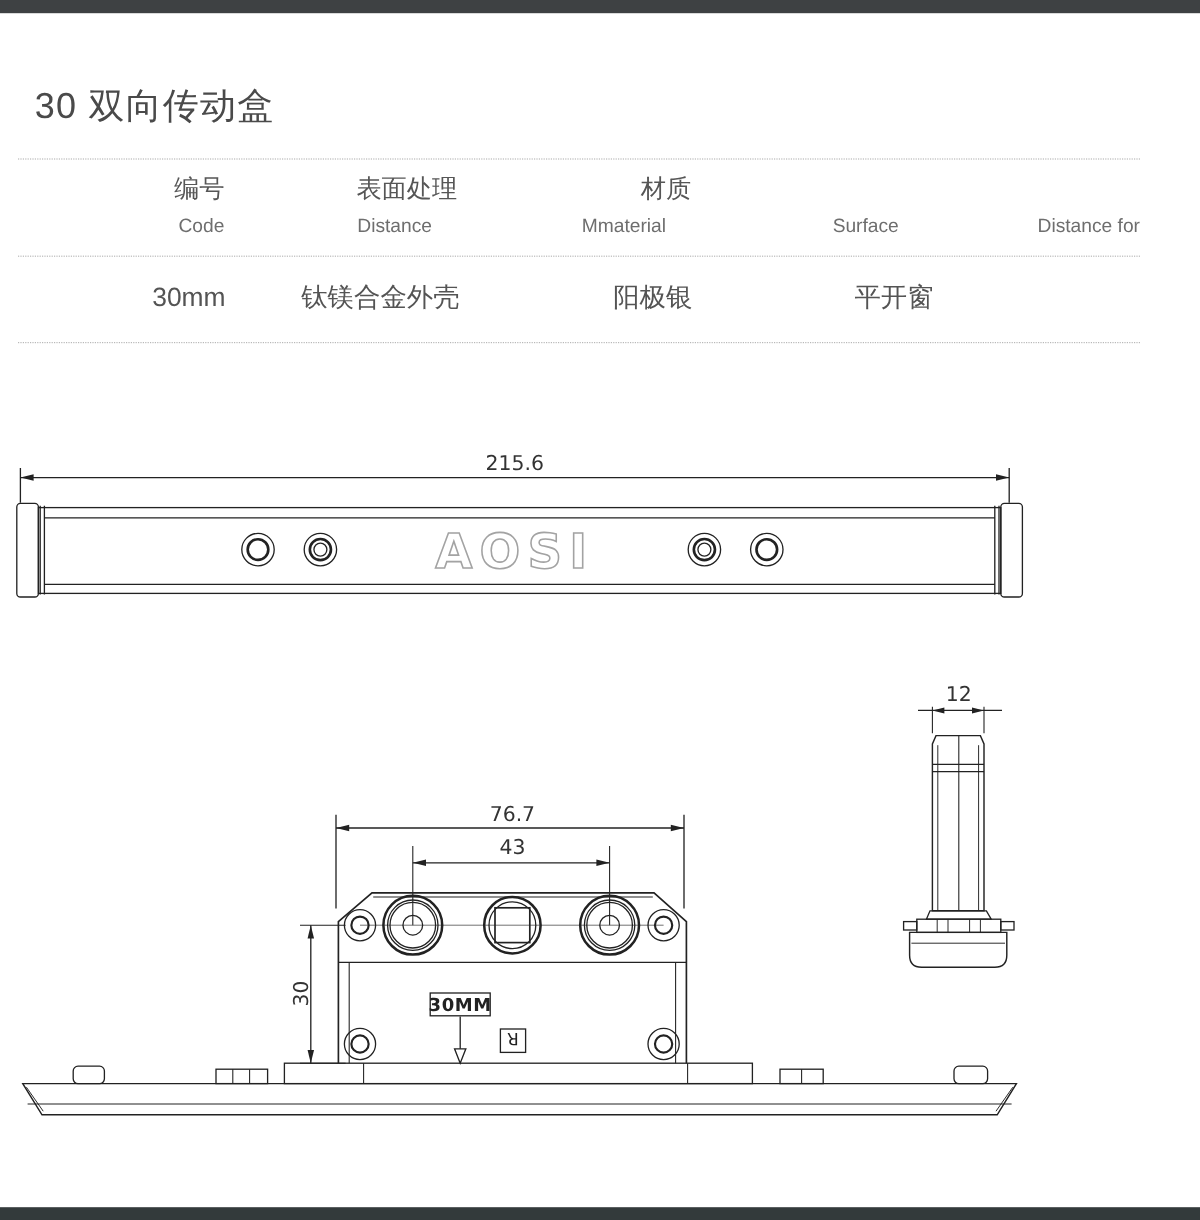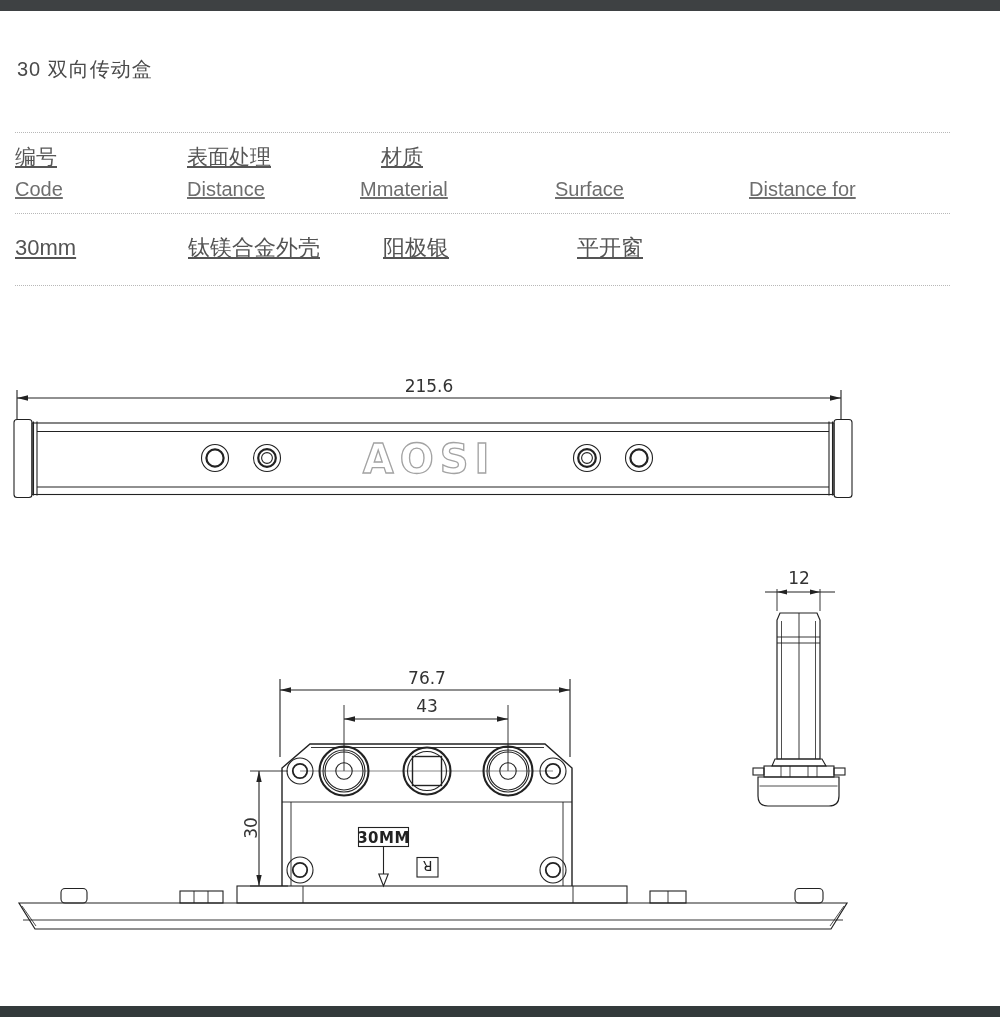--- a/index.html
+++ b/index.html
@@ -5,37 +5,37 @@
   html,body{margin:0;padding:0;}
   body{
     width:1000px;height:1017px;position:relative;background:#ffffff;
     font-family:"Liberation Sans","DejaVu Sans",sans-serif;
     overflow:hidden;
   }
   .edge-bar{position:absolute;left:0;width:1000px;height:11px;}
   #edge-top{top:0;background:#3e4143;}
   #edge-bottom{bottom:0;background:#333a3b;}
   .page-title{
-    position:absolute;left:17px;top:56px;font-size:20px;font-weight:400;
-    color:#4a4a4a;letter-spacing:1px;margin:0;
+    position:absolute;left:17px;top:56px;font-size:30px;font-weight:400;
+    color:#4a4a4a;letter-spacing:1px;margin:12px;
   }
   .dotline{
     position:absolute;left:15px;width:935px;height:0;
     border-top:1.5px dotted #b8b8b8;
   }
   #dotline-1{top:132px;}
   #dotline-2{top:213px;}
   #dotline-3{top:285px;}
   .trow{
     position:absolute;left:15px;width:935px;display:flex;align-items:center;
   }
-  .trow .cell{text-align:left;text-decoration:underline;}
+  .trow .cell{text-align:right;}
   .c1{width:172px;} .c2{width:173px;} .c3{width:195px;} .c4{width:194px;} .c5{width:201px;}
   #row-zh{top:142px;height:30px;font-size:21px;color:#565656;}
-  #row-en{top:178px;height:22px;font-size:20px;color:#6e6e6e;}
+  #row-en{top:178px;height:22px;font-size:16px;color:#6e6e6e;}
   #row-data{top:232px;height:32px;font-size:22px;color:#545454;}
   svg text{font-family:"DejaVu Sans","Liberation Sans",sans-serif;}
   .dim-text{font-size:17px;fill:#333333;}
   .drawings{position:absolute;left:0;top:0;}
 </style>
 </head>
 <body>
 
 <div id="edge-top" class="edge-bar"></div>
 <div id="edge-bottom" class="edge-bar"></div>

